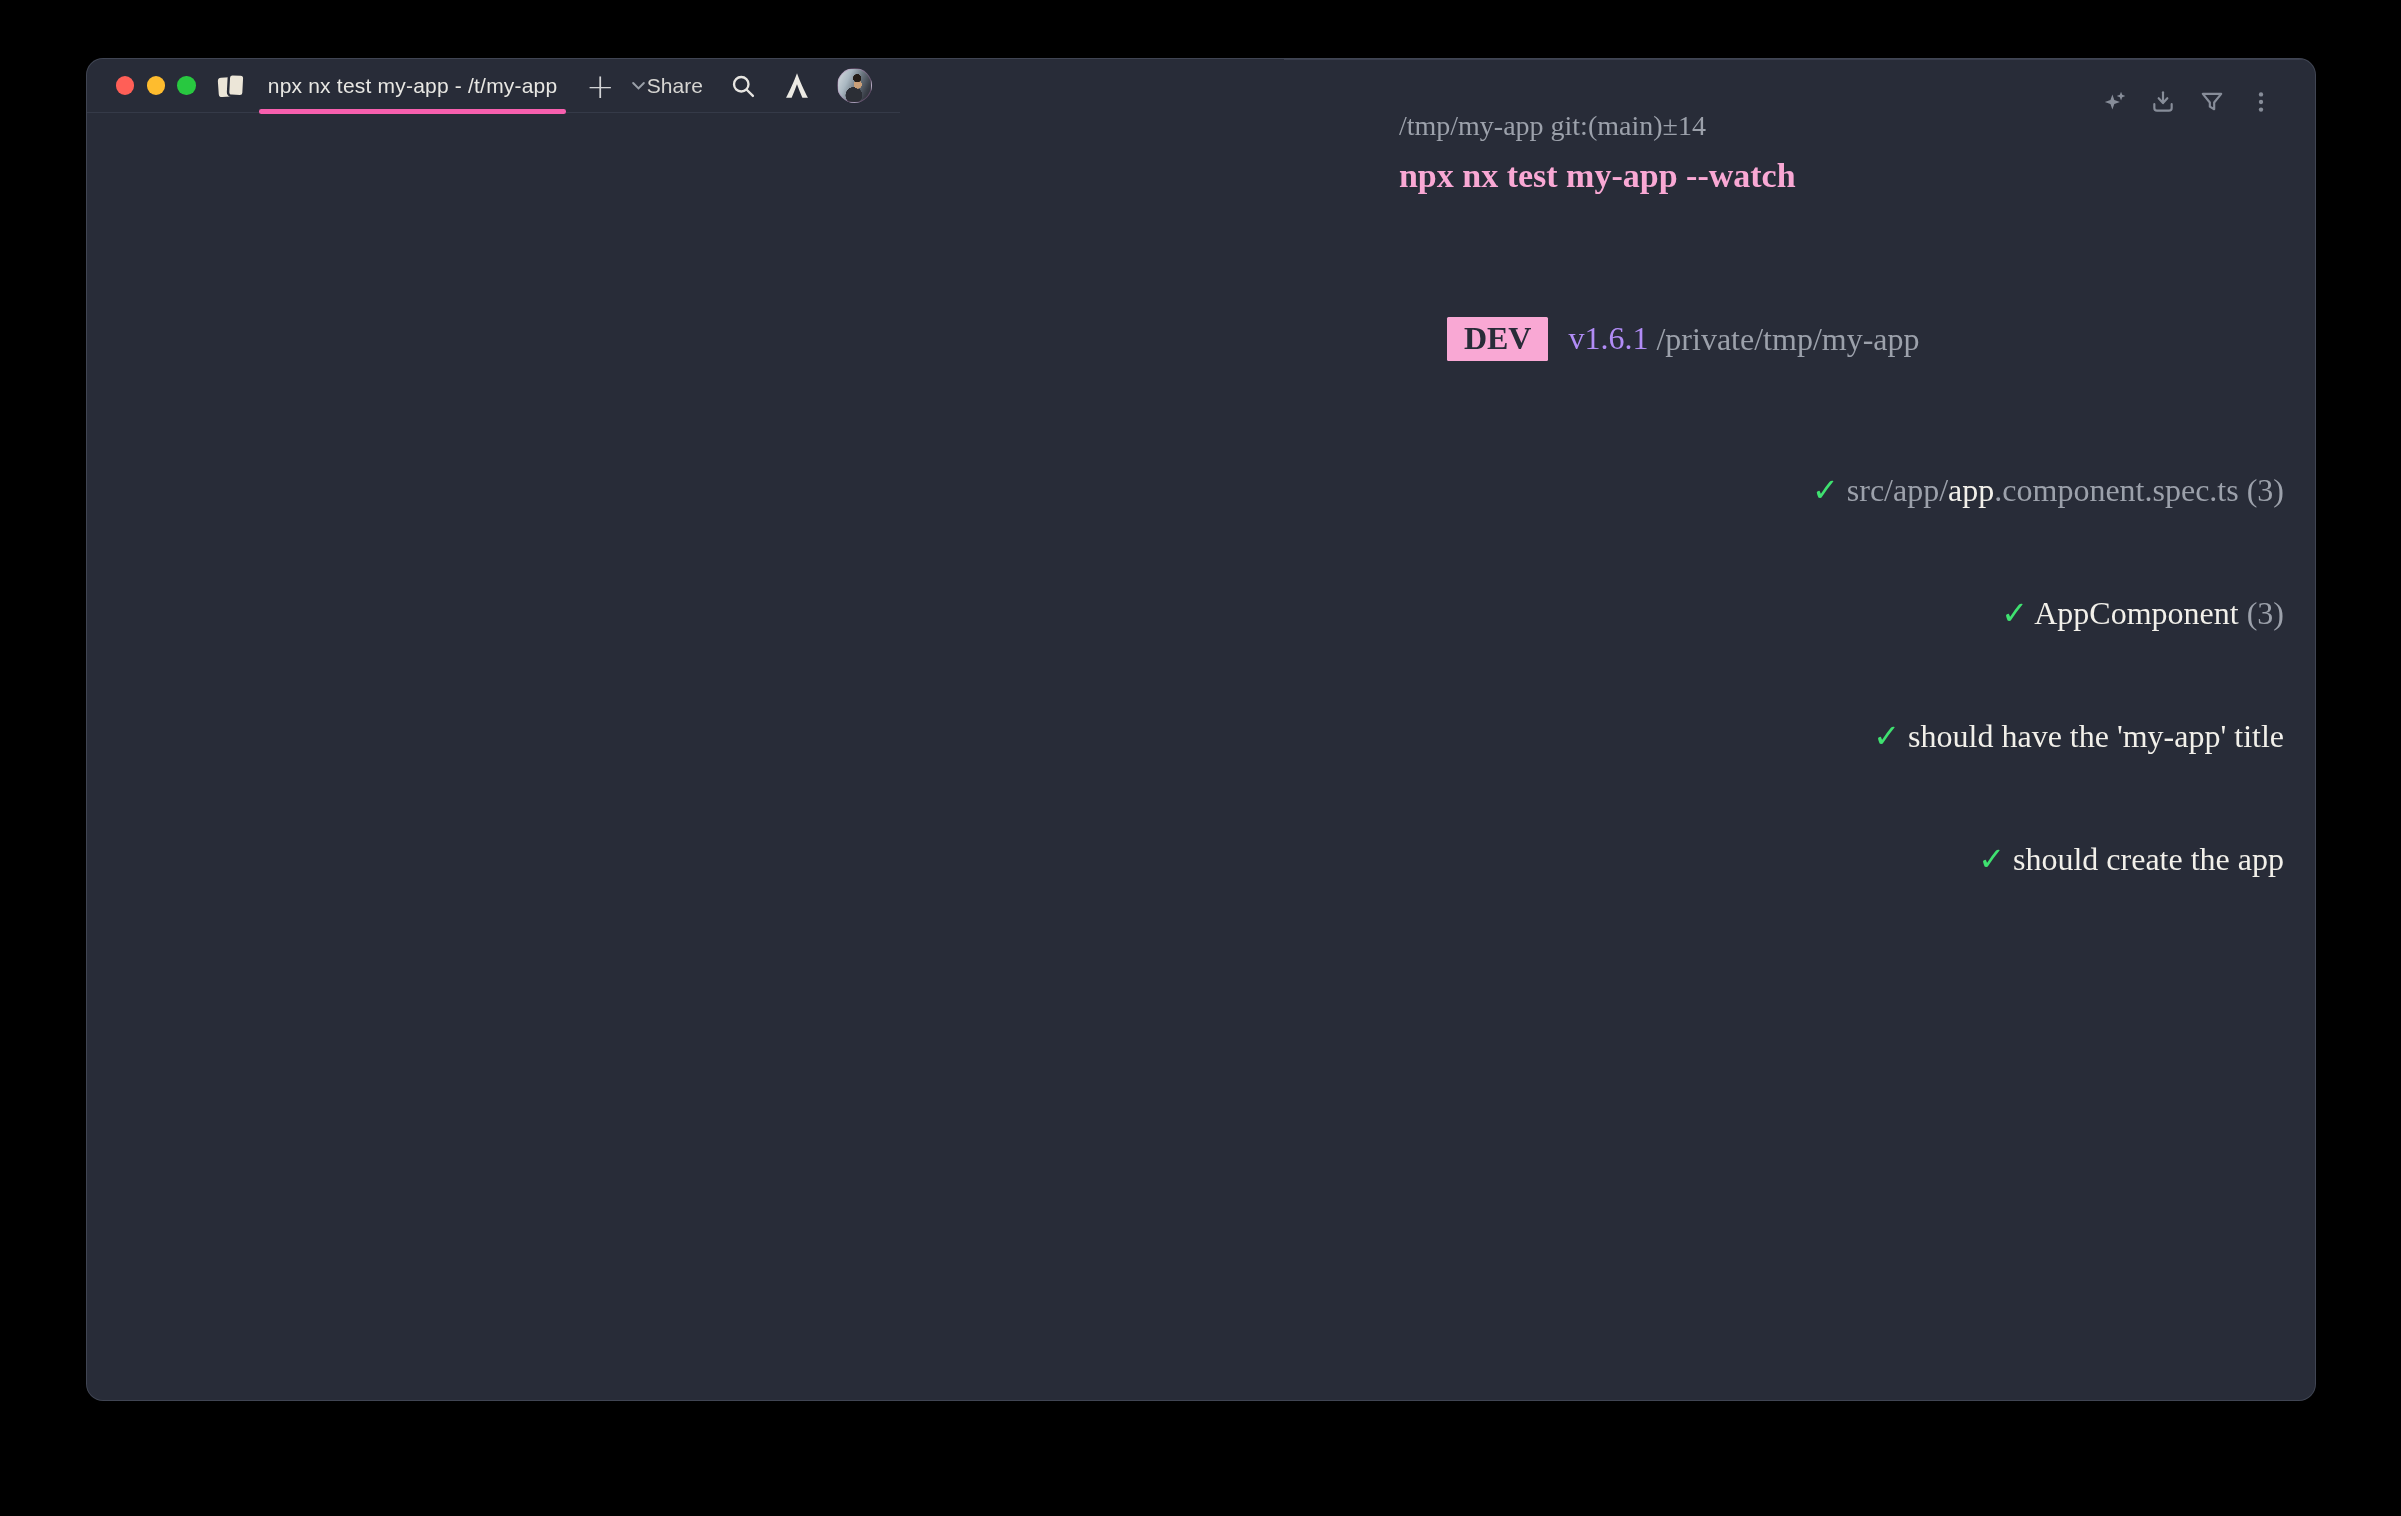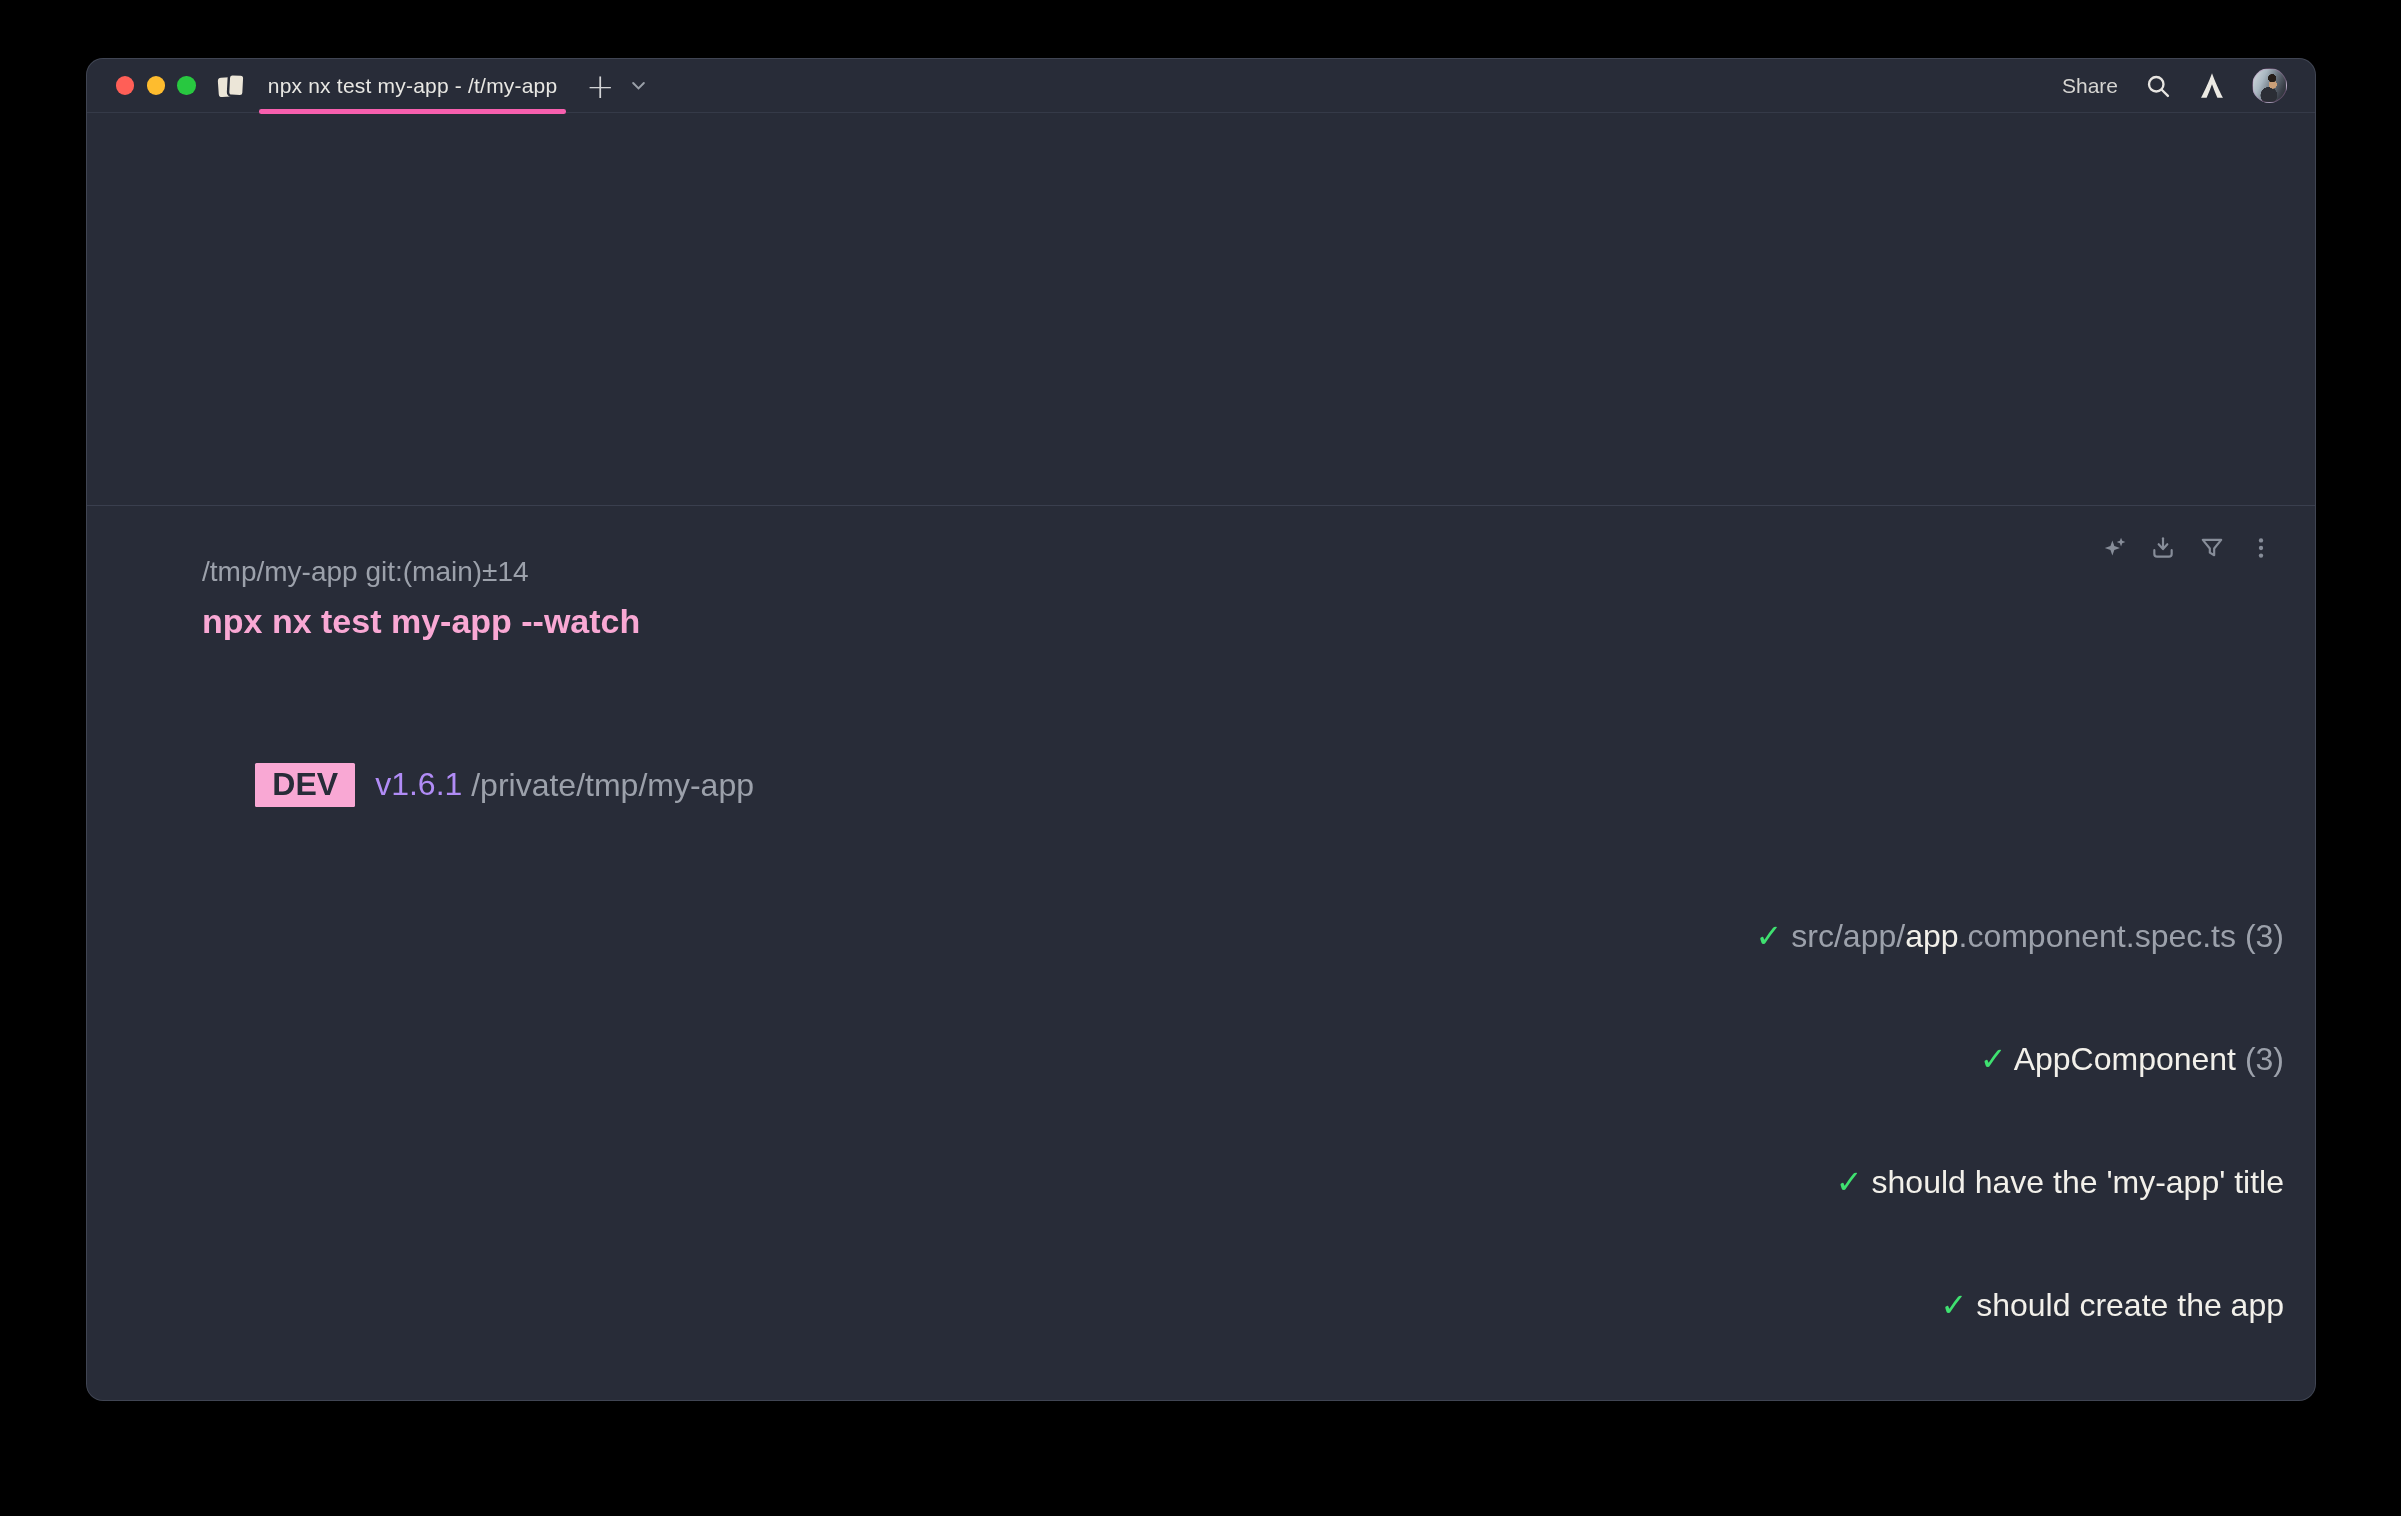--- a/index.html
+++ b/index.html
@@ -9,21 +9,21 @@
     position: relative; overflow: hidden;
     font-family: "Liberation Sans", "DejaVu Sans", sans-serif;
   }
   .window {
     position: absolute; left: 86px; top: 58px;
     width: 2230px; height: 1343px;
     background: #282c38;
     border: 1.5px solid rgba(150,160,180,0.22);
     border-radius: 17px;
     overflow: hidden;
-    display: flex; flex-direction: column;
+    display: flex; flex-direction: row;
   }
   
   .titlebar {
     height: 54px; flex: 0 0 54px;
     display: flex; align-items: center;
     padding: 0 28px 0 29px;
     border-bottom: 1.5px solid #353a48;
     position: relative;
   }
   .lights { display: flex; gap: 12.3px; align-items: center; }
@@ -62,22 +62,21 @@
       radial-gradient(circle at 60% 47%, #c99f78 0 15%, rgba(0,0,0,0) 16%),
       radial-gradient(circle at 48% 80%, #2b2e35 0 26%, rgba(0,0,0,0) 27%),
       linear-gradient(115deg, #d8dde0 0%, #aab8c2 30%, #6b7680 55%, #3a3f48 80%, #23262c 100%);
   }
   
   .scrollback { height: 384px; flex: 0 0 384px; }
   .block {
     flex: 1 1 auto; position: relative;
     border-top: 1.5px solid #3a3f4e;
     padding: 48px 31px 0 115px;
-    font-family: Liberation Sans, sans-serif;
-    margin-top: 8px;
+    font-family: Liberation Serif, serif;
   }
   .block-toolbar {
     position: absolute; top: 29px; right: 41px;
     display: flex; gap: 23px; align-items: center;
   }
   .block-toolbar .iconbtn { color: #878d99; }
   .t-line { font-size: 32px; line-height: 41px; white-space: pre; color: #eceae4; }
   .gray { color: #9ca1ab; }
   .white { color: #f2f0ea; }
   .green { color: #3fe170; }

